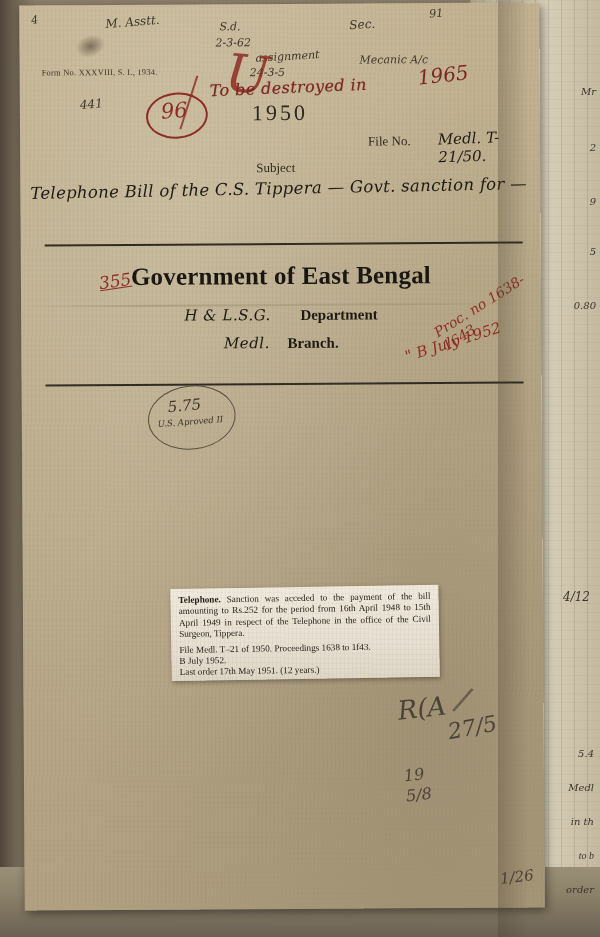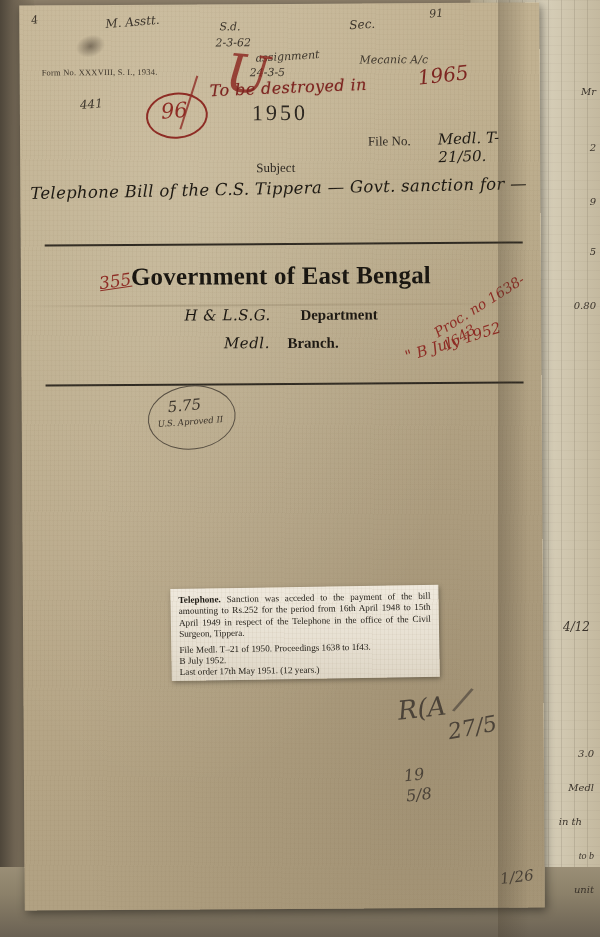--- a/index.html
+++ b/index.html
@@ -345,24 +345,24 @@
     color: #3a332b;
     font-size: 10px;
   }
   .e1 { right: 4px;  top: 86px; }
   .e2 { right: 4px;  top: 142px; }
   .e3 { right: 4px;  top: 196px; }
   .e4 { right: 4px;  top: 246px; }
   .e5 { right: 4px;  top: 300px; text-align: right; }
   .e6 { right: 6px;  top: 748px; }
   .e7 { right: 6px;  top: 782px; }
-  .e8 { right: 18px;  top: 816px; }
+  .e8 { right: 6px;  top: 816px; }
   .e9 { right: 6px;  top: 850px; font-family: Liberation Serif, serif; }
   .e10{ right: 6px;  top: 884px; }
-  .e11{ right: 10px; top: 620px; font-size: 12px; }
+  .e11{ right: 10px; top: 590px; font-size: 12px; }
 
   .torn-edge {
     position: absolute;
     left: 498px; top: 0;
     width: 44px; height: 937px;
     background: linear-gradient(90deg, rgba(70,60,45,.30), rgba(0,0,0,0) 70%);
     clip-path: polygon(0 0, 100% 0, 100% 100%, 0 100%);
     pointer-events: none;
   }
 </style>
@@ -375,25 +375,25 @@
   <div class="bg-right-lines"></div>
   <div class="bg-left-strip"></div>
   <div class="bg-bottom"></div>
 
   <div class="edge-note e1">Mr</div>
   <div class="edge-note e2">2</div>
   <div class="edge-note e3">9</div>
   <div class="edge-note e4">5</div>
   <div class="edge-note e5">0.80</div>
   <div class="edge-note e11">4/12</div>
-  <div class="edge-note e6">3.0</div>
+  <div class="edge-note e6">5.4</div>
   <div class="edge-note e7">Medl</div>
   <div class="edge-note e8">in th</div>
   <div class="edge-note e9">to b</div>
-  <div class="edge-note e10">unit</div>
+  <div class="edge-note e10">order</div>
 
   <div class="cover">
 
     <div class="fold"></div>
     <div class="stamp-blob"></div>
 
     <div class="pencil p9">4</div>
     <div class="pencil p1">M. Asstt.</div>
     <div class="pencil p2">S.d.</div>
     <div class="pencil p3">2-3-62</div>

